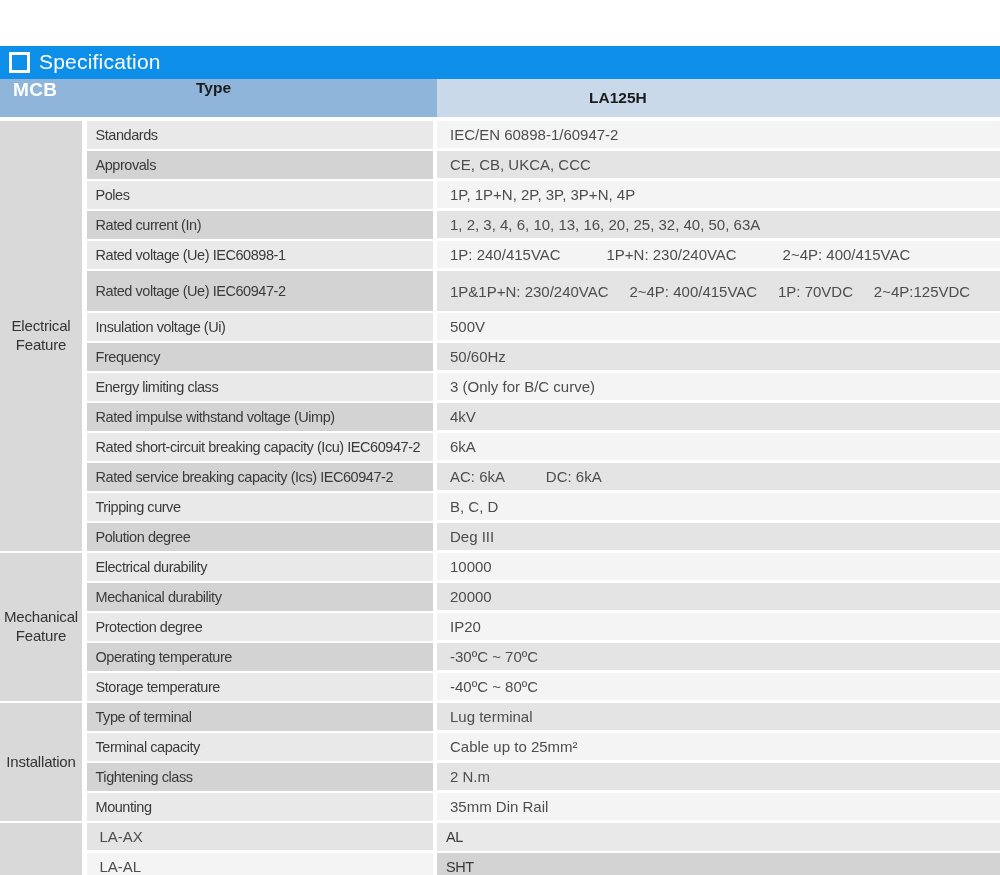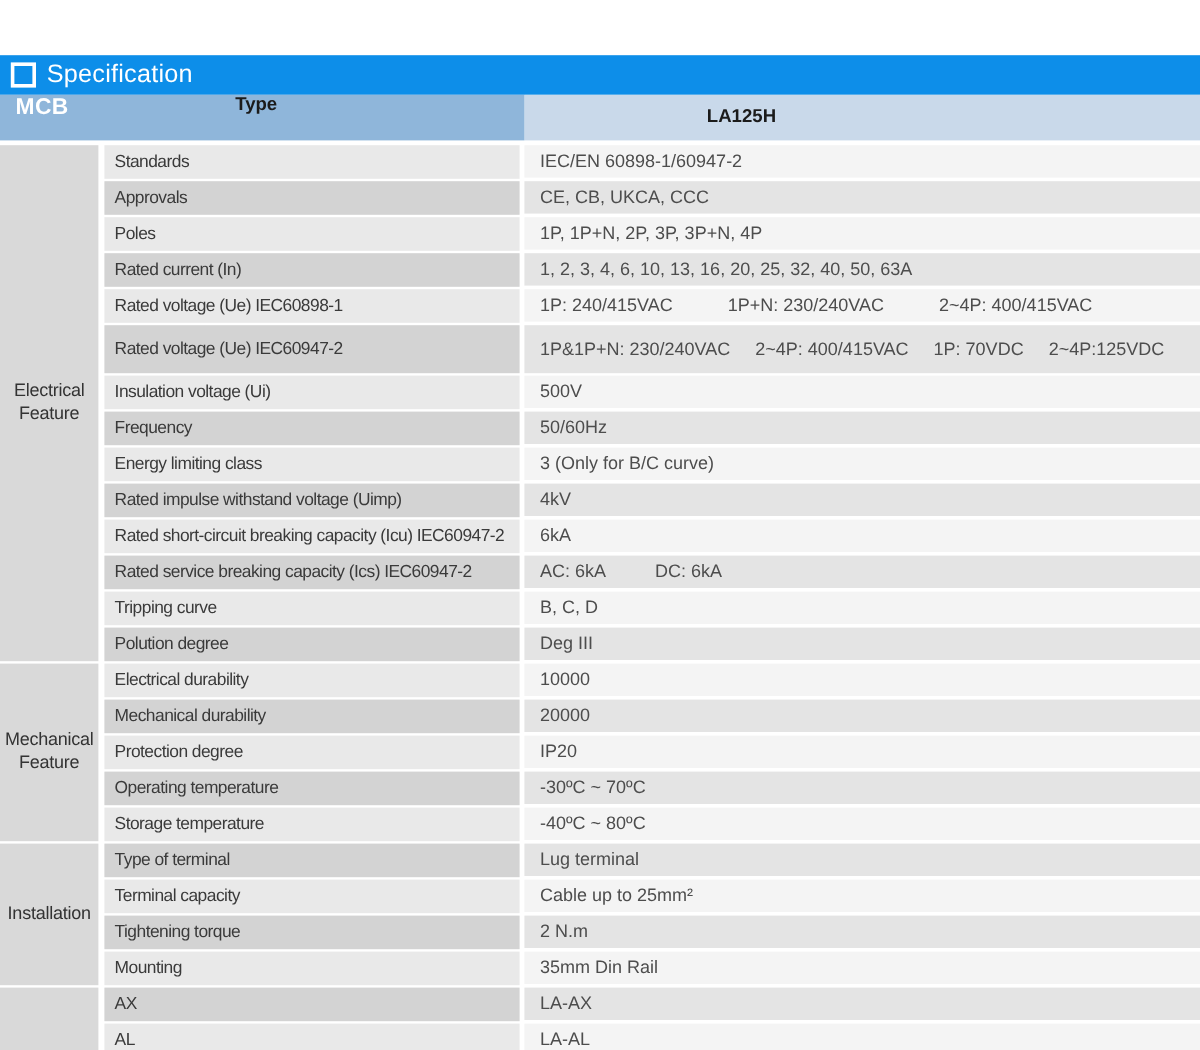--- a/index.html
+++ b/index.html
@@ -166,28 +166,27 @@
         <div class="value-cell shade-dark">-30ºC ~ 70ºC</div>
         <div class="label-cell shade-light">Storage temperature</div>
         <div class="value-cell shade-light">-40ºC ~ 80ºC</div>
       </div>
       <div class="section">
         <div class="group-cell" style="grid-row: 1 / span 4;">Installation</div>
         <div class="label-cell shade-dark">Type of terminal</div>
         <div class="value-cell shade-dark">Lug terminal</div>
         <div class="label-cell shade-light">Terminal capacity</div>
         <div class="value-cell shade-light">Cable up to 25mm²</div>
-        <div class="label-cell shade-dark">Tightening torque</div>
+        <div class="label-cell shade-dark">Tightening class</div>
         <div class="value-cell shade-dark">2 N.m</div>
         <div class="label-cell shade-light">Mounting</div>
         <div class="value-cell shade-light">35mm Din Rail</div>
       </div>
       <div class="section">
         <div class="group-cell" style="grid-row: 1 / span 4;">Accessories</div>
-        <div class="label-cell shade-dark">AX</div>
         <div class="value-cell shade-dark">LA-AX</div>
         <div class="label-cell shade-light">AL</div>
         <div class="value-cell shade-light">LA-AL</div>
         <div class="label-cell shade-dark">SHT</div>
         <div class="value-cell shade-dark">LA-SHT</div>
         <div class="label-cell shade-light">UVT/OVT</div>
         <div class="value-cell shade-light">LA-U/OVT</div>
       </div>
     </div>
 

